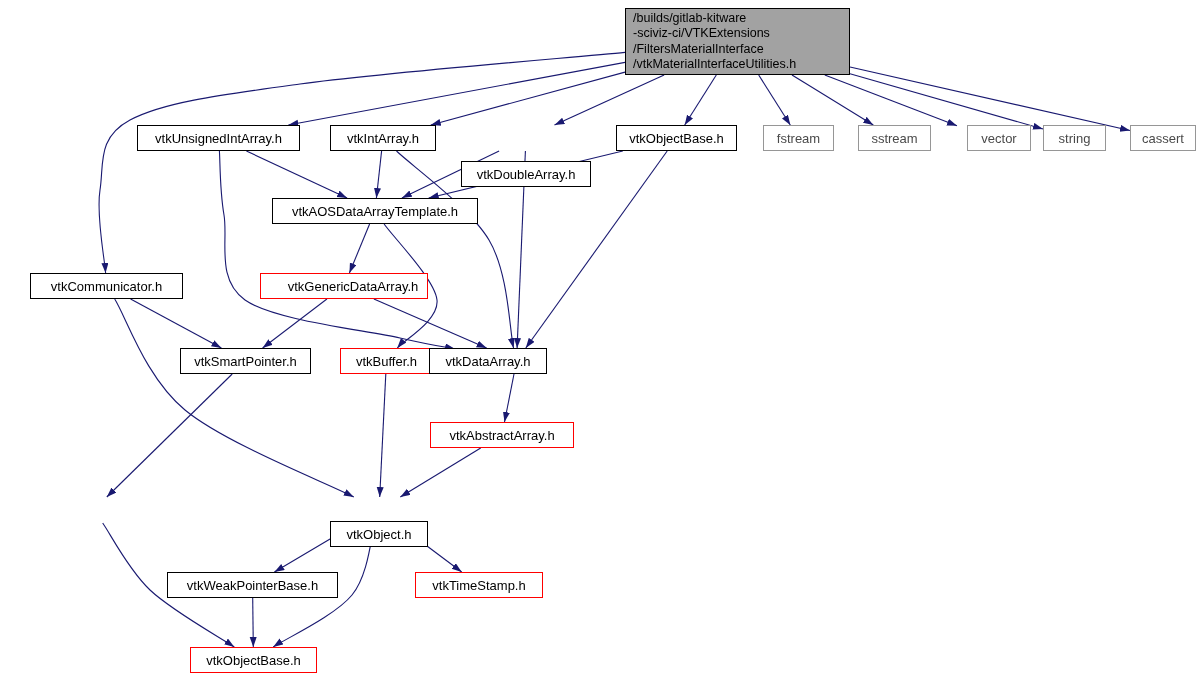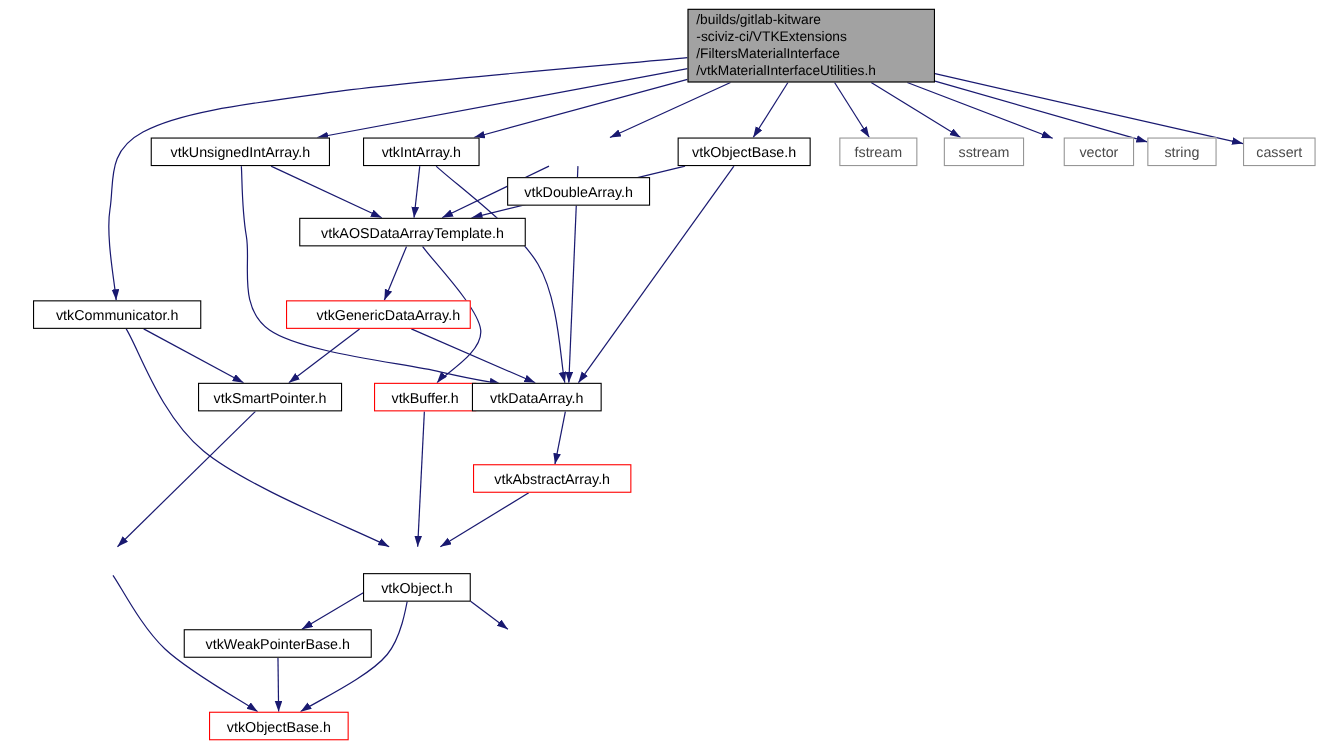--- a/index.html
+++ b/index.html
@@ -90,14 +90,15 @@
     <div class="node external" style="left: 1130px; top: 125px; width: 66px; height: 26px;">cassert</div>
     <div class="node normal" style="left: 272px; top: 198px; width: 206px; height: 26px;">vtkAOSDataArrayTemplate.h</div>
     <div class="node normal" style="left: 30px; top: 273px; width: 153px; height: 26px;">vtkCommunicator.h</div>
     <div class="node truncated" style="left: 260px; top: 273px; width: 168px; height: 26px; padding-left: 20px;">vtkGenericDataArray.h</div>
     <div class="node normal" style="left: 180px; top: 348px; width: 131px; height: 26px;">vtkSmartPointer.h</div>
     <div class="node truncated" style="left: 340px; top: 348px; width: 93px; height: 26px;">vtkBuffer.h</div>
     <div class="node normal" style="left: 429px; top: 348px; width: 118px; height: 26px;">vtkDataArray.h</div>
     <div class="node truncated" style="left: 430px; top: 422px; width: 144px; height: 26px;">vtkAbstractArray.h</div>
     <div class="node normal" style="left: 330px; top: 497px; width: 98px; height: 26px; margin-top: 24px;">vtkObject.h</div>
     <div class="node normal" style="left: 167px; top: 572px; width: 171px; height: 26px;">vtkWeakPointerBase.h</div>
+    <div class="node truncated" style="left: 415px; top: 572px; width: 128px; height: 26px;">vtkTimeStamp.h</div>
     <div class="node truncated" style="left: 190px; top: 647px; width: 127px; height: 26px;">vtkObjectBase.h</div>
   </div>
 
 </body></html>

